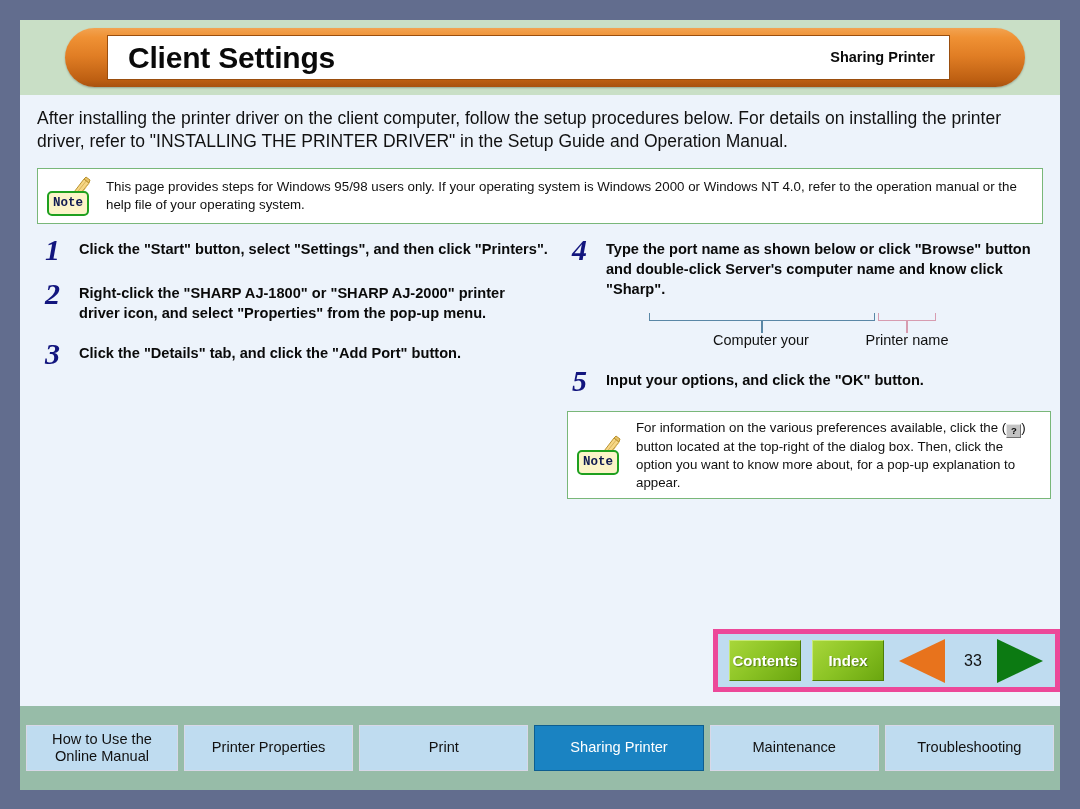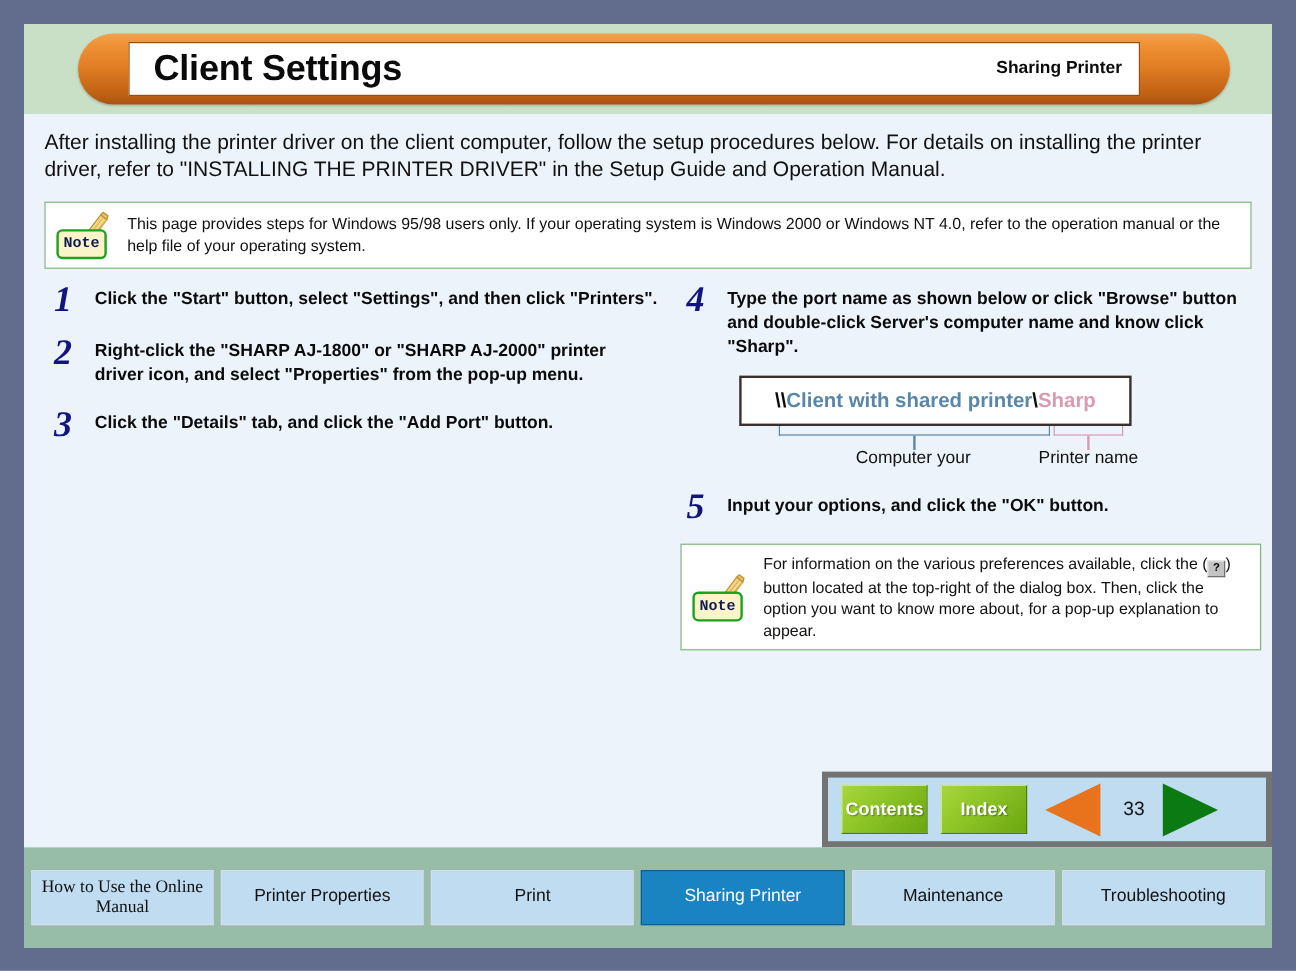--- a/index.html
+++ b/index.html
@@ -241,24 +241,24 @@
     font-weight: bold;
     line-height: 12px;
     text-align: center;
     vertical-align: -2px;
   }
 
   
   #pager {
     position: absolute;
     right: 0;
-    bottom: 0;
-    width: 375px;
+    bottom: 14px;
+    width: 347px;
     height: 63px;
-    background: #737373;
+    background: #ec4899;
     padding: 5px;
   }
   #pager-inner {
     width: 100%;
     height: 100%;
     background: #bfdcf0;
     display: flex;
     align-items: center;
     padding-left: 11px;
   }
@@ -319,21 +319,21 @@
     align-items: center;
     justify-content: center;
     text-align: center;
     padding: 0 4px;
   }
   .tab.active {
     background: #1a83c2;
     border-color: #0e5e90;
     color: #ffffff;
   }
-  #tab-manual { flex: 0 0 152px; font-family: Liberation Serif, serif; }
+  #tab-manual { flex: 0 0 152px; }
 </style>
 </head>
 <body>
 
 <div id="page">
 
   <div id="header-band">
     <div id="title-capsule">
       <div id="title-inner">
         <div id="page-title">Client Settings</div>
@@ -377,23 +377,20 @@
         </div>
       </div>
 
       <div id="col-right">
         <div class="step">
           <div class="step-num">4</div>
           <div class="step-body">Type the port name as shown below or click "Browse" button and double-click Server's computer name and know click "Sharp".</div>
         </div>
 
         <div id="port-diagram">
-          <div id="port-box">
-            <div id="port-line"><span class="port-slash">\\</span><span class="port-computer">Client with shared printer</span><span class="port-slash">\</span><span class="port-printer">Sharp</span></div>
-          </div>
           <div id="port-labels">
             <div class="brace" id="brace-computer"></div>
             <div class="tick" id="tick-computer"></div>
             <div class="port-caption" id="cap-computer">Computer your</div>
             <div class="brace" id="brace-printer"></div>
             <div class="tick" id="tick-printer"></div>
             <div class="port-caption" id="cap-printer">Printer name</div>
           </div>
         </div>
 

